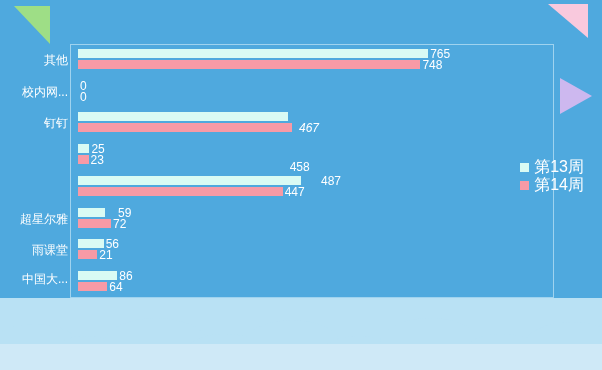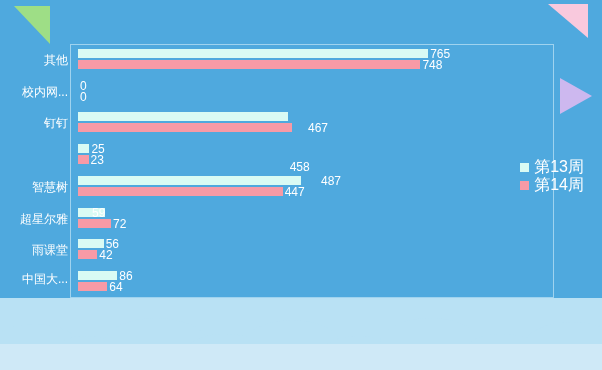--- a/index.html
+++ b/index.html
@@ -153,50 +153,49 @@
   <div class="tri tri-green"></div>
   <div class="tri tri-pink"></div>
   <div class="tri tri-purple"></div>
 
   <div id="plot-frame"></div>
 
   <div class="labels-col" id="labels-col">
       <div class="cat-label" style="top: 228px;">中国大...</div>
       <div class="cat-label" style="top: 199.375px;">雨课堂</div>
       <div class="cat-label" style="top: 167.625px;">超星尔雅</div>
-      <div class="cat-label" style="top: 135.875px;">智慧树</div>
       <div class="cat-label" style="top: 72.375px;">钉钉</div>
       <div class="cat-label" style="top: 8.875px;">其他</div>
       <div class="cat-label" style="top: 40.625px;">校内网...</div>
     </div>
   <div id="chart-area">
       <div class="bar bar-a" style="left: 78px; top: 271.125px; width: 39.3689px; background: rgb(217, 251, 244);"></div>
       <div class="bar-value" style="left: 119.369px; top: 270.125px;">86</div>
       <div class="bar bar-b" style="left: 78px; top: 282.125px; width: 29.2978px; background: rgb(247, 154, 166);"></div>
       <div class="bar-value" style="left: 109.298px; top: 281.125px;">64</div>
       <div class="bar bar-a" style="left: 78px; top: 239.375px; width: 25.6356px; background: rgb(217, 251, 244);"></div>
       <div class="bar-value" style="left: 105.636px; top: 238.375px;">56</div>
       <div class="bar bar-b" style="left: 78px; top: 250.375px; width: 19.2267px; background: rgb(247, 154, 166);"></div>
-      <div class="bar-value" style="left: 99.2267px; top: 249.375px;">42</div>
+      <div class="bar-value" style="left: 99.2267px; top: 249.375px;">21</div>
       <div class="bar bar-a" style="left: 78px; top: 207.625px; width: 27.0089px; background: rgb(217, 251, 244);"></div>
-      <div class="bar-value" style="left: 92px; top: 206.625px;">59</div>
+      <div class="bar-value" style="left: 118px; top: 206.625px;">59</div>
       <div class="bar bar-b" style="left: 78px; top: 218.625px; width: 32.96px; background: rgb(247, 154, 166);"></div>
       <div class="bar-value" style="left: 112.96px; top: 217.625px;">72</div>
       <div class="bar bar-a" style="left: 78px; top: 175.875px; width: 222.938px; background: rgb(217, 251, 244);"></div>
       <div class="bar-value" style="left: 321px; top: 174.875px;">487</div>
       <div class="bar bar-b" style="left: 78px; top: 186.875px; width: 204.627px; background: rgb(247, 154, 166);"></div>
       <div class="bar-value" style="left: 284.627px; top: 185.875px;">447</div>
       <div class="bar bar-a" style="left: 78px; top: 144.125px; width: 11.4444px; background: rgb(217, 251, 244);"></div>
       <div class="bar-value" style="left: 91.4444px; top: 143.125px;">25</div>
       <div class="bar bar-b" style="left: 78px; top: 155.125px; width: 10.5289px; background: rgb(247, 154, 166);"></div>
       <div class="bar-value" style="left: 90.5289px; top: 154.125px;">23</div>
       <div class="bar bar-a" style="left: 78px; top: 112.375px; width: 209.662px; background: rgb(217, 251, 244);"></div>
       <div class="bar-value" style="left: 289.662px; top: 115px; margin-top: 46px;">458</div>
       <div class="bar bar-b" style="left: 78px; top: 123.375px; width: 213.782px; background: rgb(247, 154, 166);"></div>
-      <div class="bar-value" style="left: 308px; top: 122.375px;">467</div>
+      <div class="bar-value" style="left: 299px; top: 122.375px; font-style: italic;">467</div>
       <div class="bar bar-a" style="left: 78px; top: 80.625px; width: 0px; background: rgb(217, 251, 244);"></div>
       <div class="bar-value" style="left: 80px; top: 79.625px;">0</div>
       <div class="bar bar-b" style="left: 78px; top: 91.625px; width: 0px; background: rgb(247, 154, 166);"></div>
       <div class="bar-value" style="left: 80px; top: 90.625px;">0</div>
       <div class="bar bar-a" style="left: 78px; top: 48.875px; width: 350.2px; background: rgb(217, 251, 244);"></div>
       <div class="bar-value" style="left: 430.2px; top: 47.875px;">765</div>
       <div class="bar bar-b" style="left: 78px; top: 59.875px; width: 342.418px; background: rgb(247, 154, 166);"></div>
       <div class="bar-value" style="left: 422.418px; top: 58.875px;">748</div>
       <div class="axis-tick" style="left: 58px; top: 304px;">0</div>
       <div class="axis-tick" style="left: 103.778px; top: 304px;">100</div>

